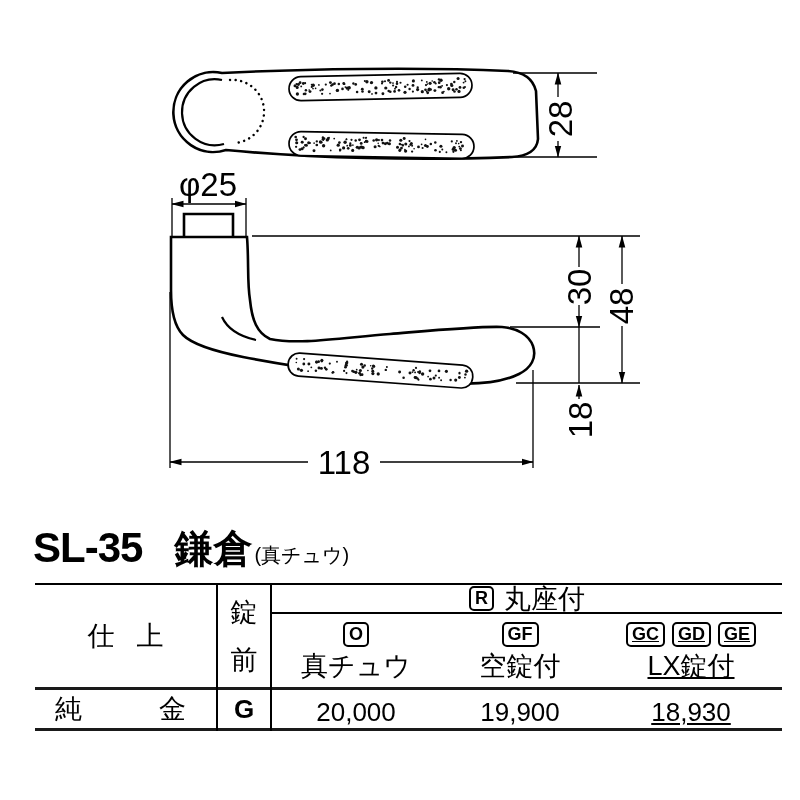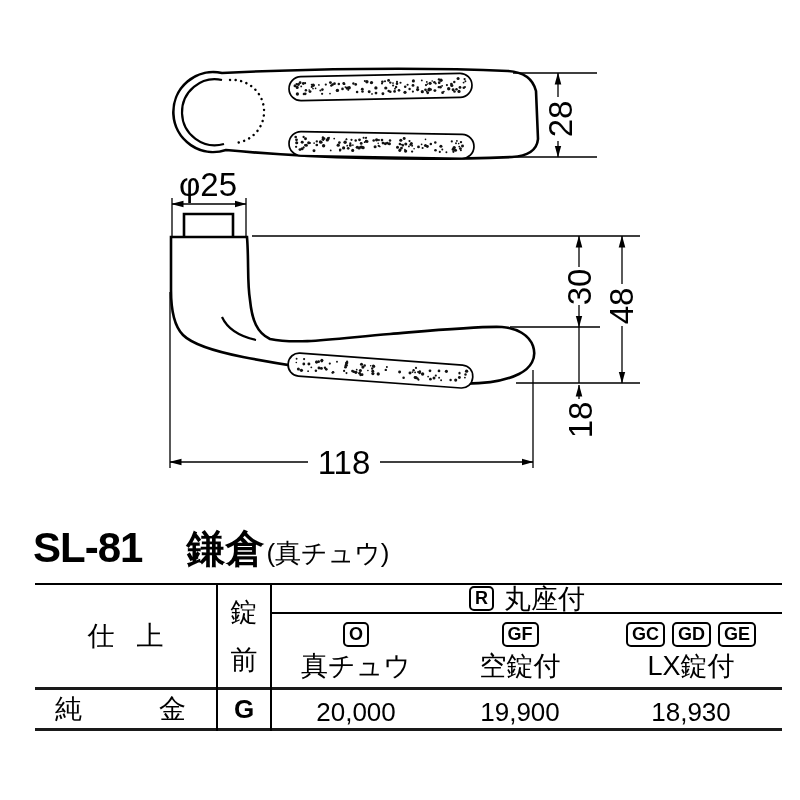--- a/index.html
+++ b/index.html
@@ -13,38 +13,38 @@
     font-family:"Liberation Sans","DejaVu Sans",sans-serif;
     fill:#000;
   }
   .dimtxt { font-size:33px; }
   
   .title-row {
     position:absolute; left:33px; top:522px; height:50px;
     display:flex; align-items:baseline; white-space:nowrap;
   }
   .title-model { font-size:42px; font-weight:bold; letter-spacing:-1px; }
-  .title-name  { font-size:39px; font-weight:bold; margin-left:44px; }
-  .title-material { font-size:26px; font-weight:normal; margin-left:2px; }
+  .title-name  { font-size:39px; font-weight:bold; margin-left:32px; }
+  .title-material { font-size:20px; font-weight:normal; margin-left:2px; }
   
   .ptable { position:absolute; left:35px; top:583px; width:747px; height:148px; }
   .rule { position:absolute; background:#000; }
   .rule-top    { left:0; top:0;    width:747px; height:2px; }
   .rule-sub    { left:236px; top:29px; width:511px; height:2px; }
   .rule-mid    { left:0; top:104px; width:747px; height:3px; background:#1a1a1a; }
   .rule-bot    { left:0; top:145px; width:747px; height:3px; background:#1a1a1a; }
   .vrule1 { position:absolute; left:181px; top:0; width:2px; height:148px; background:#000; }
   .vrule2 { position:absolute; left:235px; top:0; width:2px; height:148px; background:#000; }
   .cell { position:absolute; display:flex; align-items:center; justify-content:center; font-size:27px; }
   .cell-finish-h { left:0; top:2px; width:181px; height:102px; gap:22px; }
   .cell-lock-h   { left:183px; top:2px; width:52px; height:102px; flex-direction:column; gap:12px; }
   .cell-roundbase{ left:237px; top:2px; width:510px; height:27px; gap:10px; }
   .subcols { position:absolute; left:237px; top:31px; width:510px; height:73px; display:flex; }
   .subcol { display:flex; flex-direction:column; align-items:center; justify-content:center; gap:5px; }
-  .cA { width:168px; } .cB { width:160px; } .cC { width:182px; }
+  .cA { width:168px; } .cB { width:160px; } .cC { width:182px;text-decoration:underline; }
   .codes { display:flex; gap:7px; align-items:center; }
   .codebox {
     display:inline-block; border:2px solid #000; border-radius:5px;
     font-size:18px; font-weight:bold; line-height:21px; padding:0 4px;
     letter-spacing:0;
   }
   .sublabel { font-size:27px; line-height:28px; }
   .cell-finish-v { left:0; top:107px; width:181px; height:38px; justify-content:space-between; padding:0 30px 0 20px; }
   .cell-lock-v   { left:183px; top:107px; width:52px; height:38px; font-weight:bold; font-size:26px; }
   .prices { position:absolute; left:237px; top:107px; width:510px; height:44px; display:flex; }
@@ -460,21 +460,21 @@
 
     <text class="dimtxt" transform="translate(572,119) rotate(-90)" text-anchor="middle">28</text>
     <text class="dimtxt" x="208" y="196" text-anchor="middle">φ25</text>
     <text class="dimtxt" transform="translate(591,287) rotate(-90)" text-anchor="middle">30</text>
     <text class="dimtxt" transform="translate(633,306) rotate(-90)" text-anchor="middle">48</text>
     <text class="dimtxt" transform="translate(592,420) rotate(-90)" text-anchor="middle">18</text>
     <text class="dimtxt" x="344" y="474" text-anchor="middle">118</text>
   </svg>
 
   <div class="title-row">
-    <span class="title-model">SL-81</span>
+    <span class="title-model">SL-35</span>
     <span class="title-name">鎌倉</span>
     <span class="title-material">(真チュウ)</span>
   </div>
 
   <div class="ptable">
     <div class="rule rule-top"></div>
     <div class="rule rule-sub"></div>
     <div class="rule rule-mid"></div>
     <div class="rule rule-bot"></div>
     <div class="vrule1"></div>

